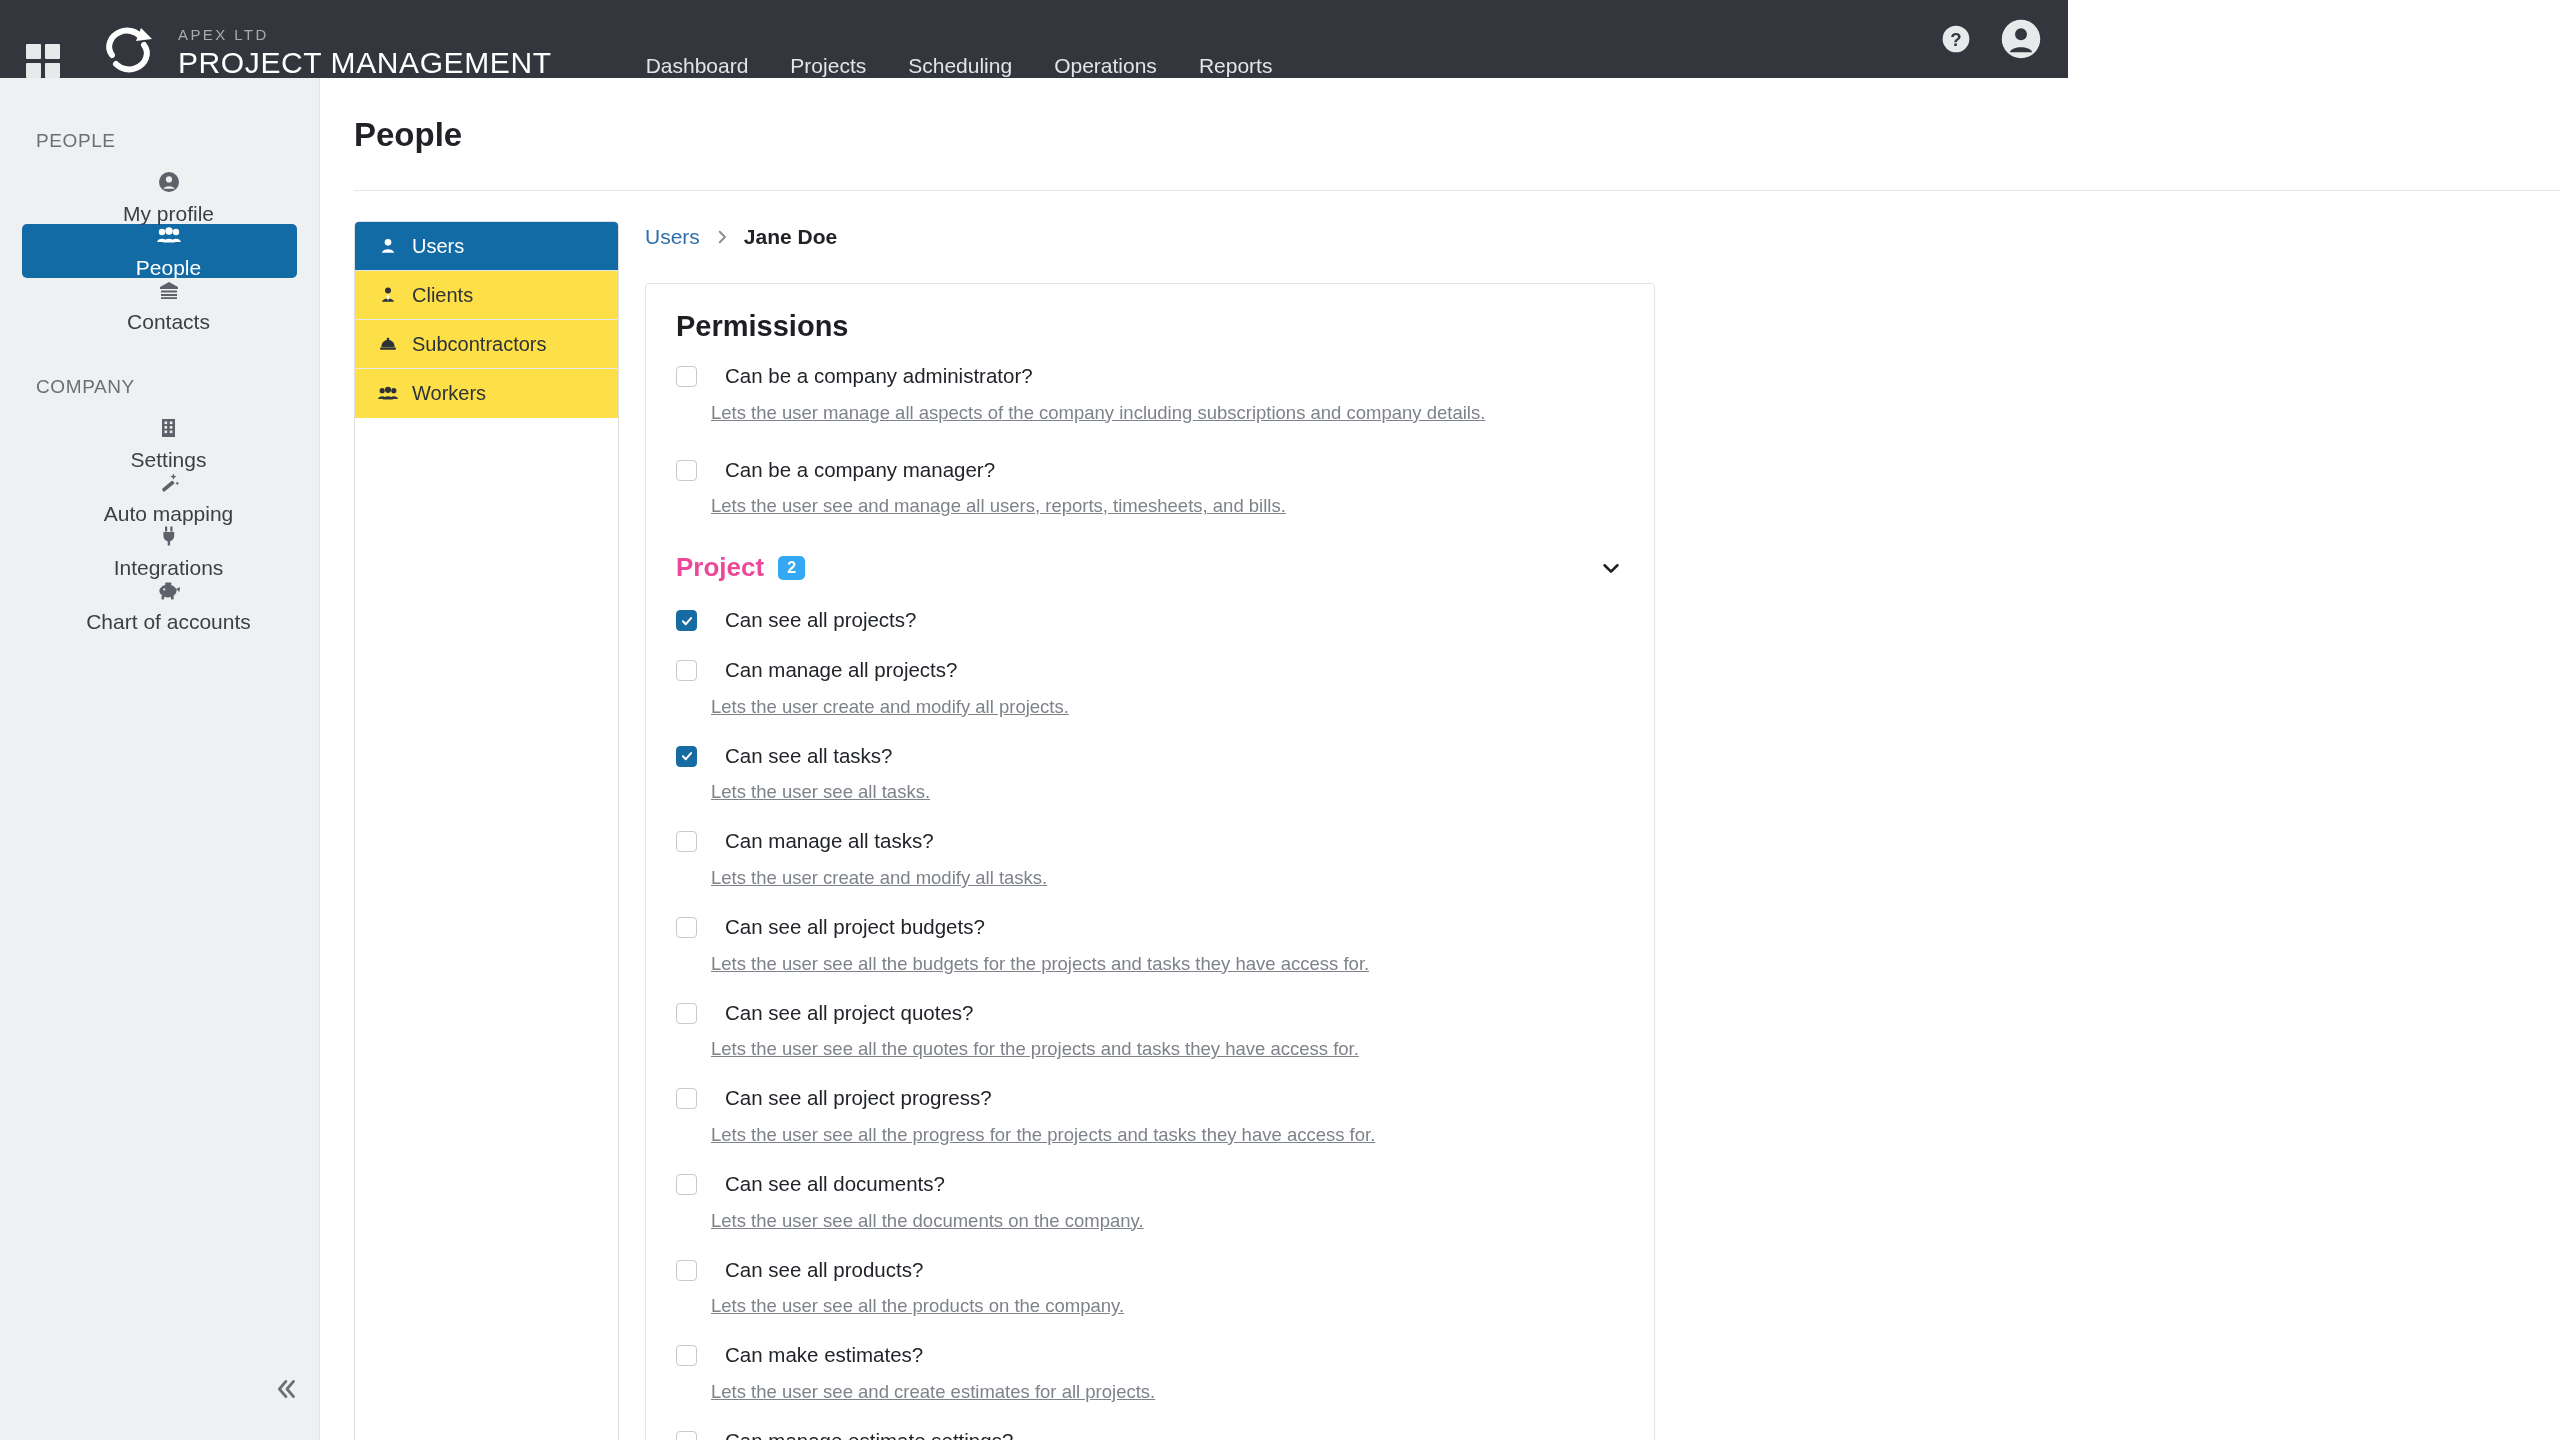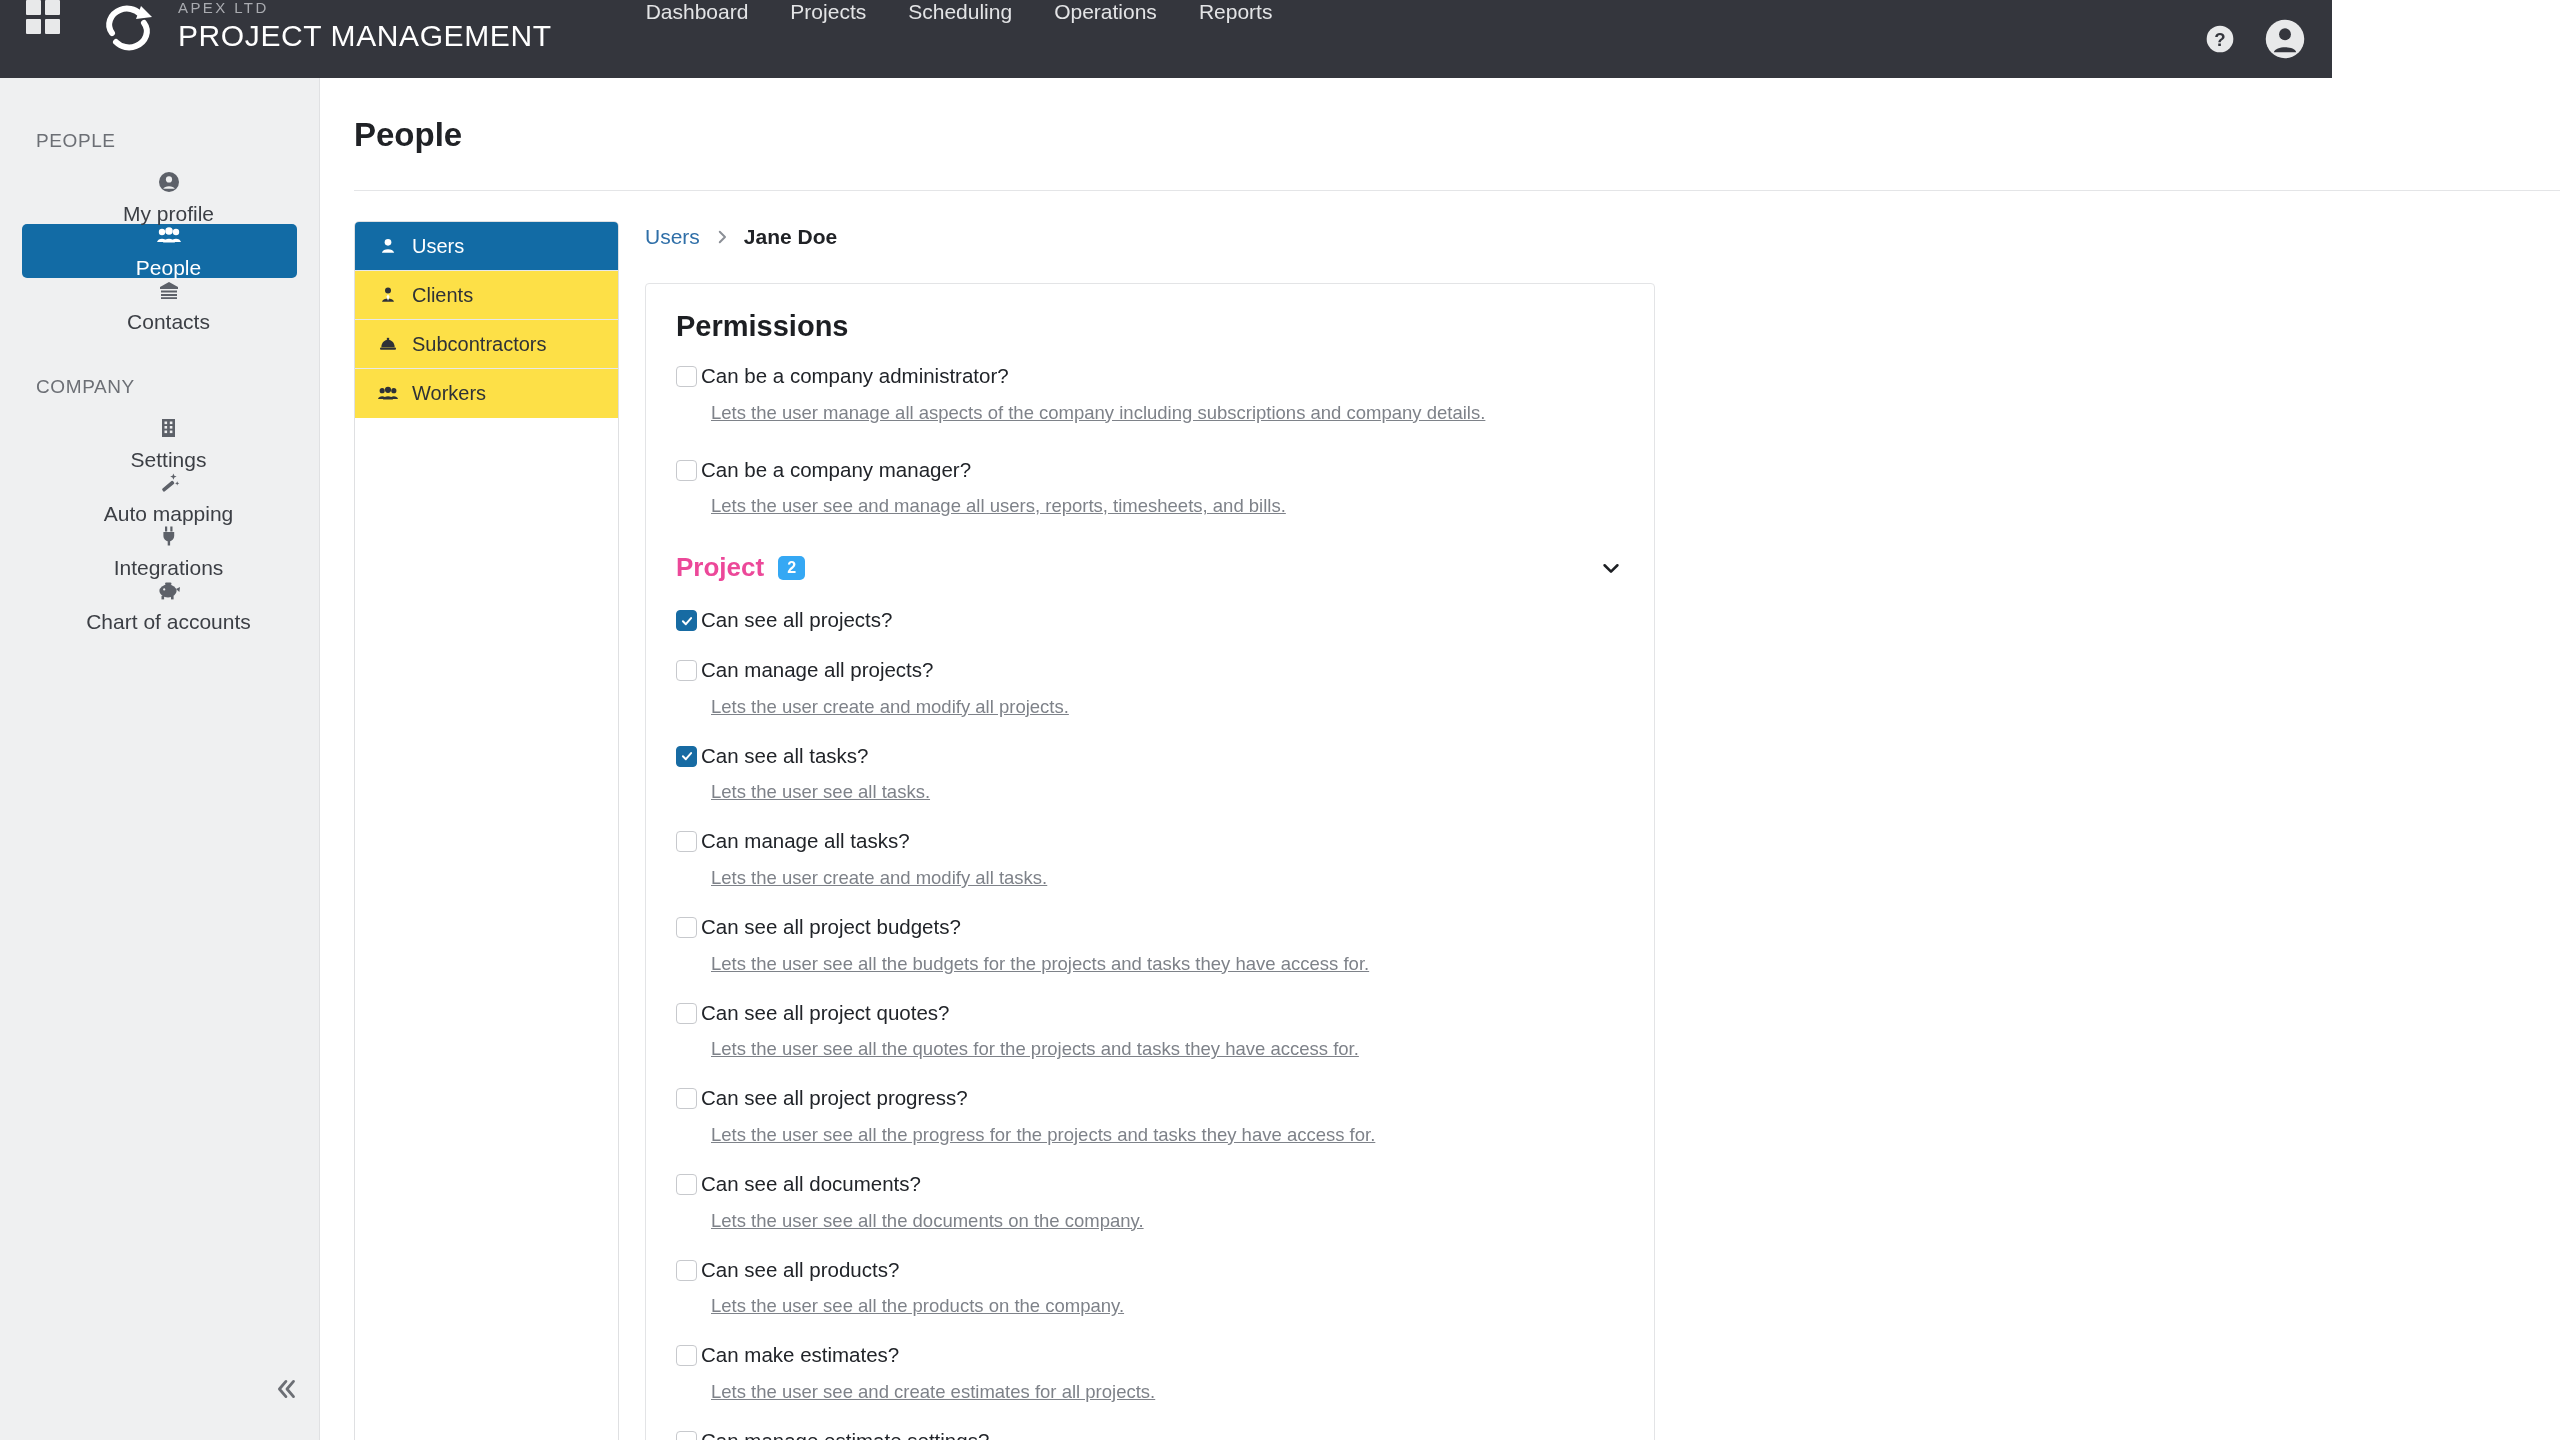--- a/index.html
+++ b/index.html
@@ -6,23 +6,23 @@
   html, body {
     width: 2560px; height: 1440px;
     font-family: "Liberation Sans", sans-serif;
     background: #ffffff;
     overflow: hidden;
   }
 
   
   .topbar {
     position: absolute; top: 0; left: 0;
-    width: 2332px; height: 78px;
+    width: 2068px; height: 78px;
     background: #34363d;
-    display: flex; align-items: flex-start;
+    display: flex; align-items: flex-end;
   }
   .grid-icon {
     width: 34px; height: 34px;
     margin-left: 26px;
     display: grid; grid-template-columns: 1fr 1fr; grid-template-rows: 1fr 1fr;
     gap: 4px;
   }
   .grid-icon i { background: #e8e9ea; border-radius: 1px; display: block; }
   .logo-mark { margin-left: 40px; width: 56px; height: 56px; }
   .brand { margin-left: 22px; line-height: 1; }
@@ -108,21 +108,21 @@
   .crumb-sep { display: flex; align-items: center; }
   .crumb-current { font-size: 21px; font-weight: bold; color: #202226; }
 
   .card {
     border: 1px solid #e3e4e6; border-radius: 4px; background: #ffffff;
     padding: 26px 30px 0 30px; height: 1196px; overflow: hidden;
   }
   .card-title { font-size: 29px; font-weight: bold; color: #1d1f23; margin-bottom: 16px; }
 
   .perm-row { padding: 4px 0 0 0; }
-  .perm-line { display: flex; align-items: flex-start; gap: 4px; }
+  .perm-line { display: flex; align-items: flex-start; gap: 28px; }
   .cbox {
     width: 21px; height: 21px; border: 1.5px solid #c7c9cd; border-radius: 4px;
     background: #fff; flex-shrink: 0; margin-top: 3px; cursor: pointer;
     display: flex; align-items: center; justify-content: center;
   }
   .cbox.checked { background: #176ba3; border-color: #176ba3; }
   .perm-label { font-size: 20.5px; color: #212429; line-height: 1.25; }
   .perm-desc { font-size: 18.5px; color: #7e8289; margin: 12px 0 0 35px; line-height: 1.3; text-decoration: underline; }
   .gap-lg { height: 28px; }
   .gap-md { height: 20px; }

